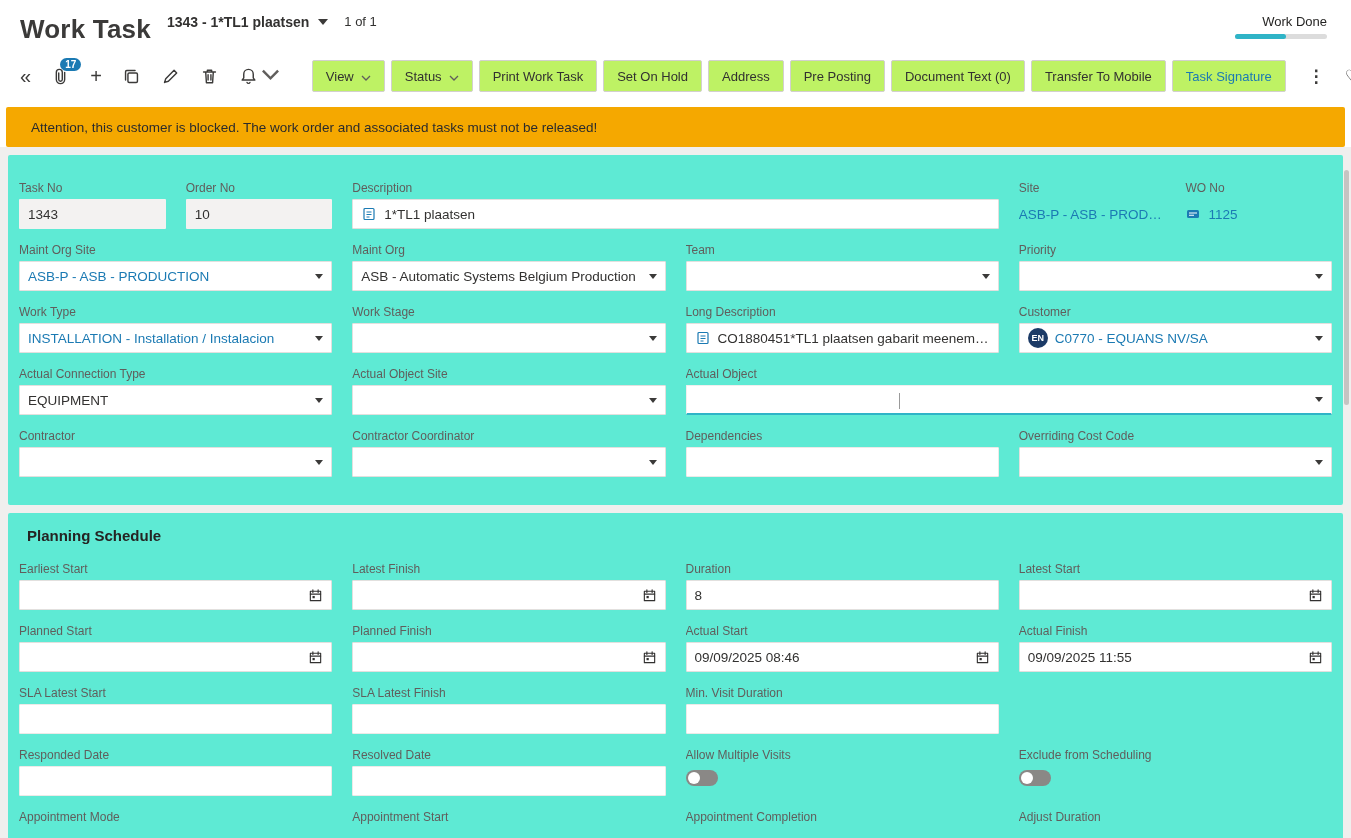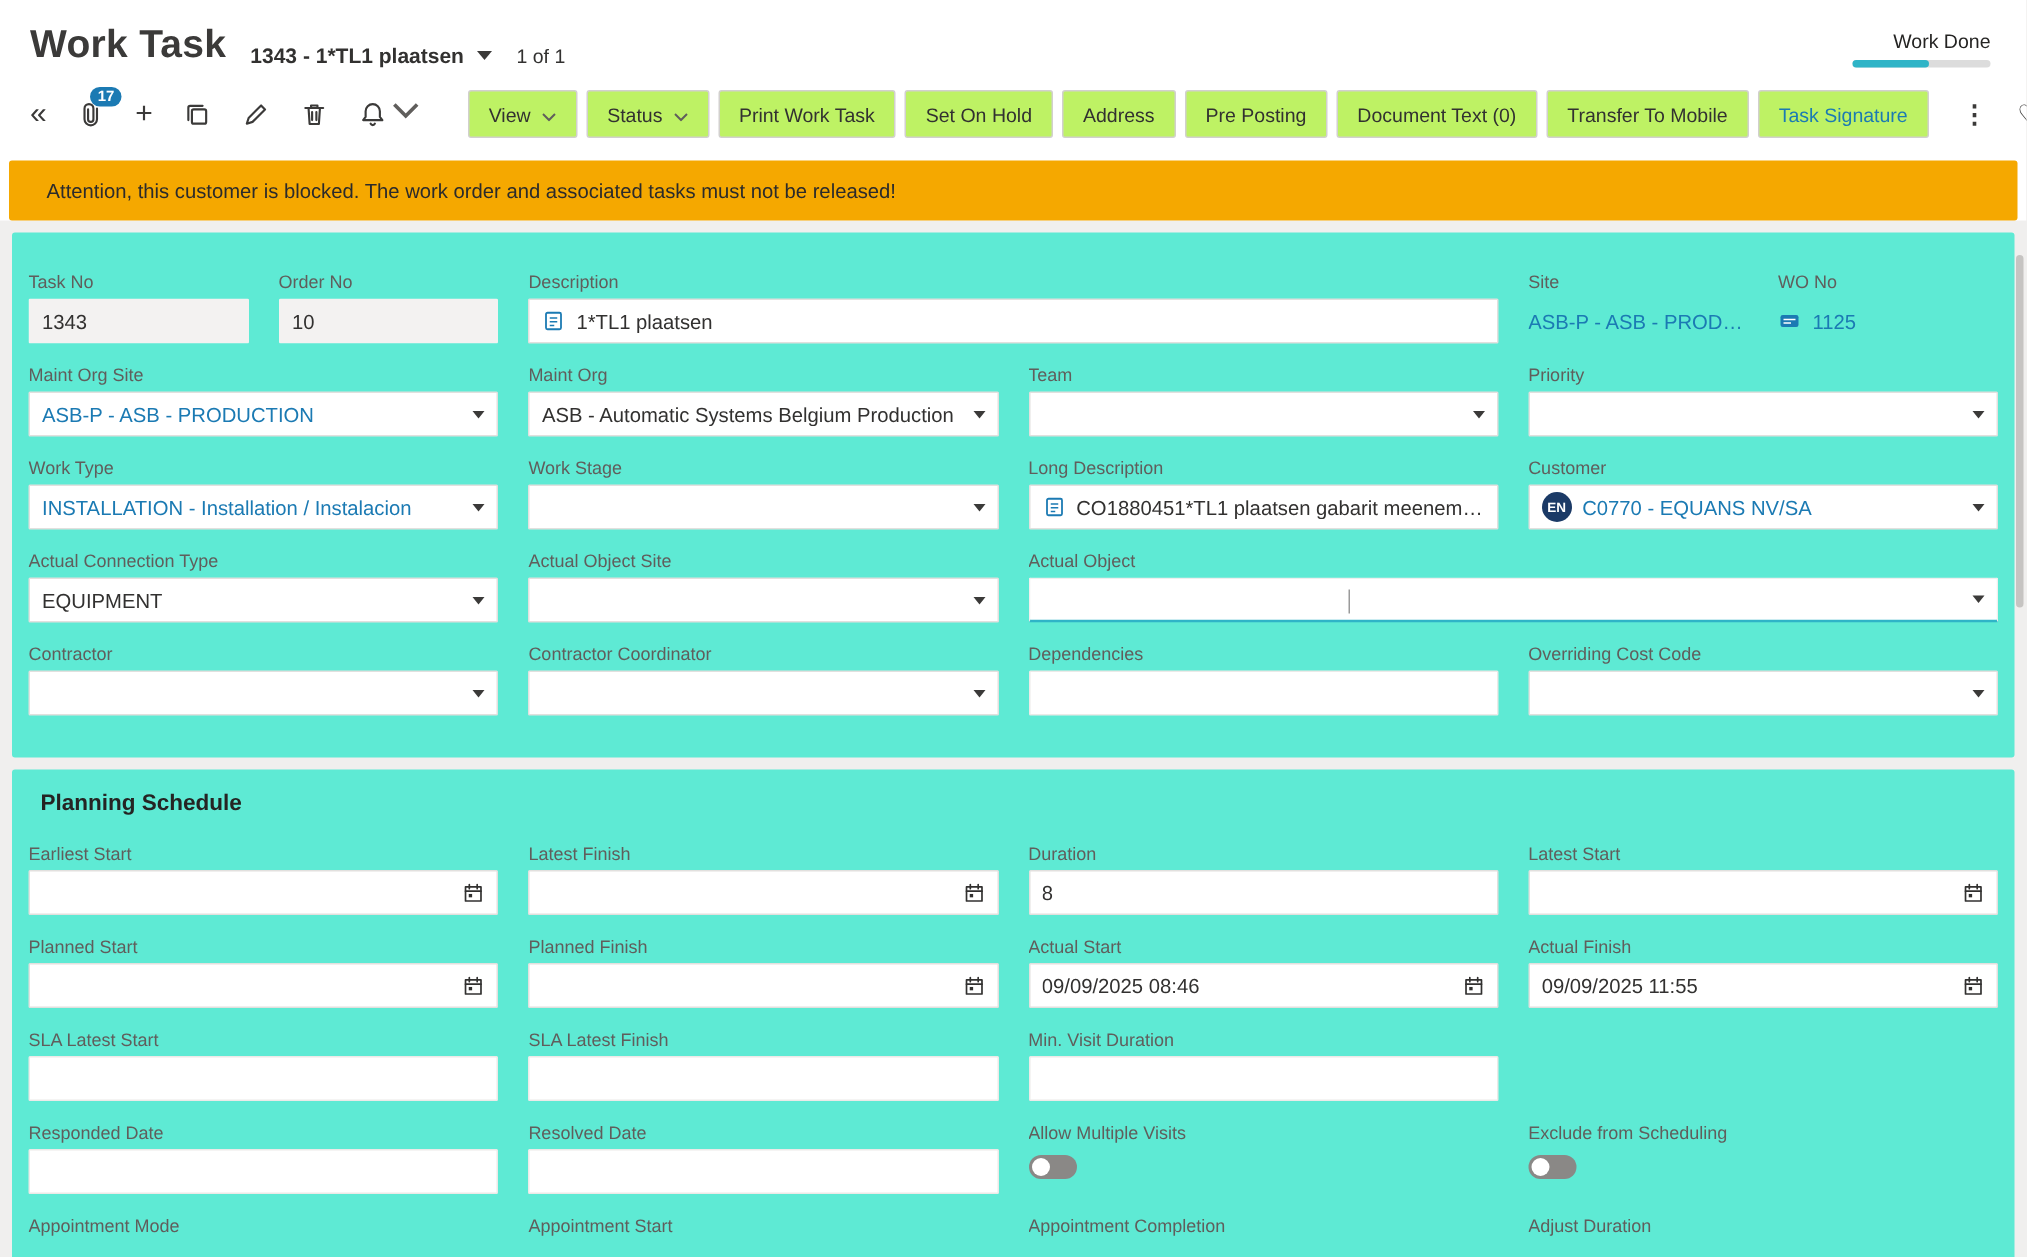--- a/index.html
+++ b/index.html
@@ -2,21 +2,21 @@
 <html style="--accent: #1b7ab3; --amber: #F5A800; --teal: #2FB4C7;"><head>
 <meta charset="utf-8">
 <style>
   *{box-sizing:border-box;margin:0;padding:0}
   html,body{width:1351px;height:838px;overflow:hidden;background:#f0efee;
     font-family:"Liberation Sans",sans-serif;color:#323130}
   :root{--accent:#1b7ab3;--amber:#F5A800;--teal:#2FB4C7}
 
   .topbar{background:#fff;padding:14px 0 0}
   .head-inner{padding:0 20px}
-  .title-row{display:flex;align-items:flex-end;gap:16px}
+  .title-row{display:flex;align-items:flex-start;gap:16px}
   h1{font-size:26px;font-weight:700;color:#3b3a39;letter-spacing:.2px}
   .record-selector{display:flex;align-items:center;gap:9px;font-size:14px;font-weight:700;color:#323130;cursor:pointer}
   .tri{width:0;height:0;border-left:5px solid transparent;border-right:5px solid transparent;border-top:6px solid #3b3a39}
   .pager{font-size:13px;color:#323130}
   .workdone{margin-left:auto;text-align:right;font-size:13px;color:#252423;padding-right:4px}
   .progress{width:92px;height:5px;background:#dcdcdc;border-radius:3px;margin-top:5px}
   .progress-fill{height:100%;background:var(--teal);border-radius:3px}
 
   .toolbar{display:flex;align-items:center;margin-top:14px;gap:6px;min-height:34px}
   .tool-icons{display:flex;align-items:center;gap:20px;margin-right:26px}

